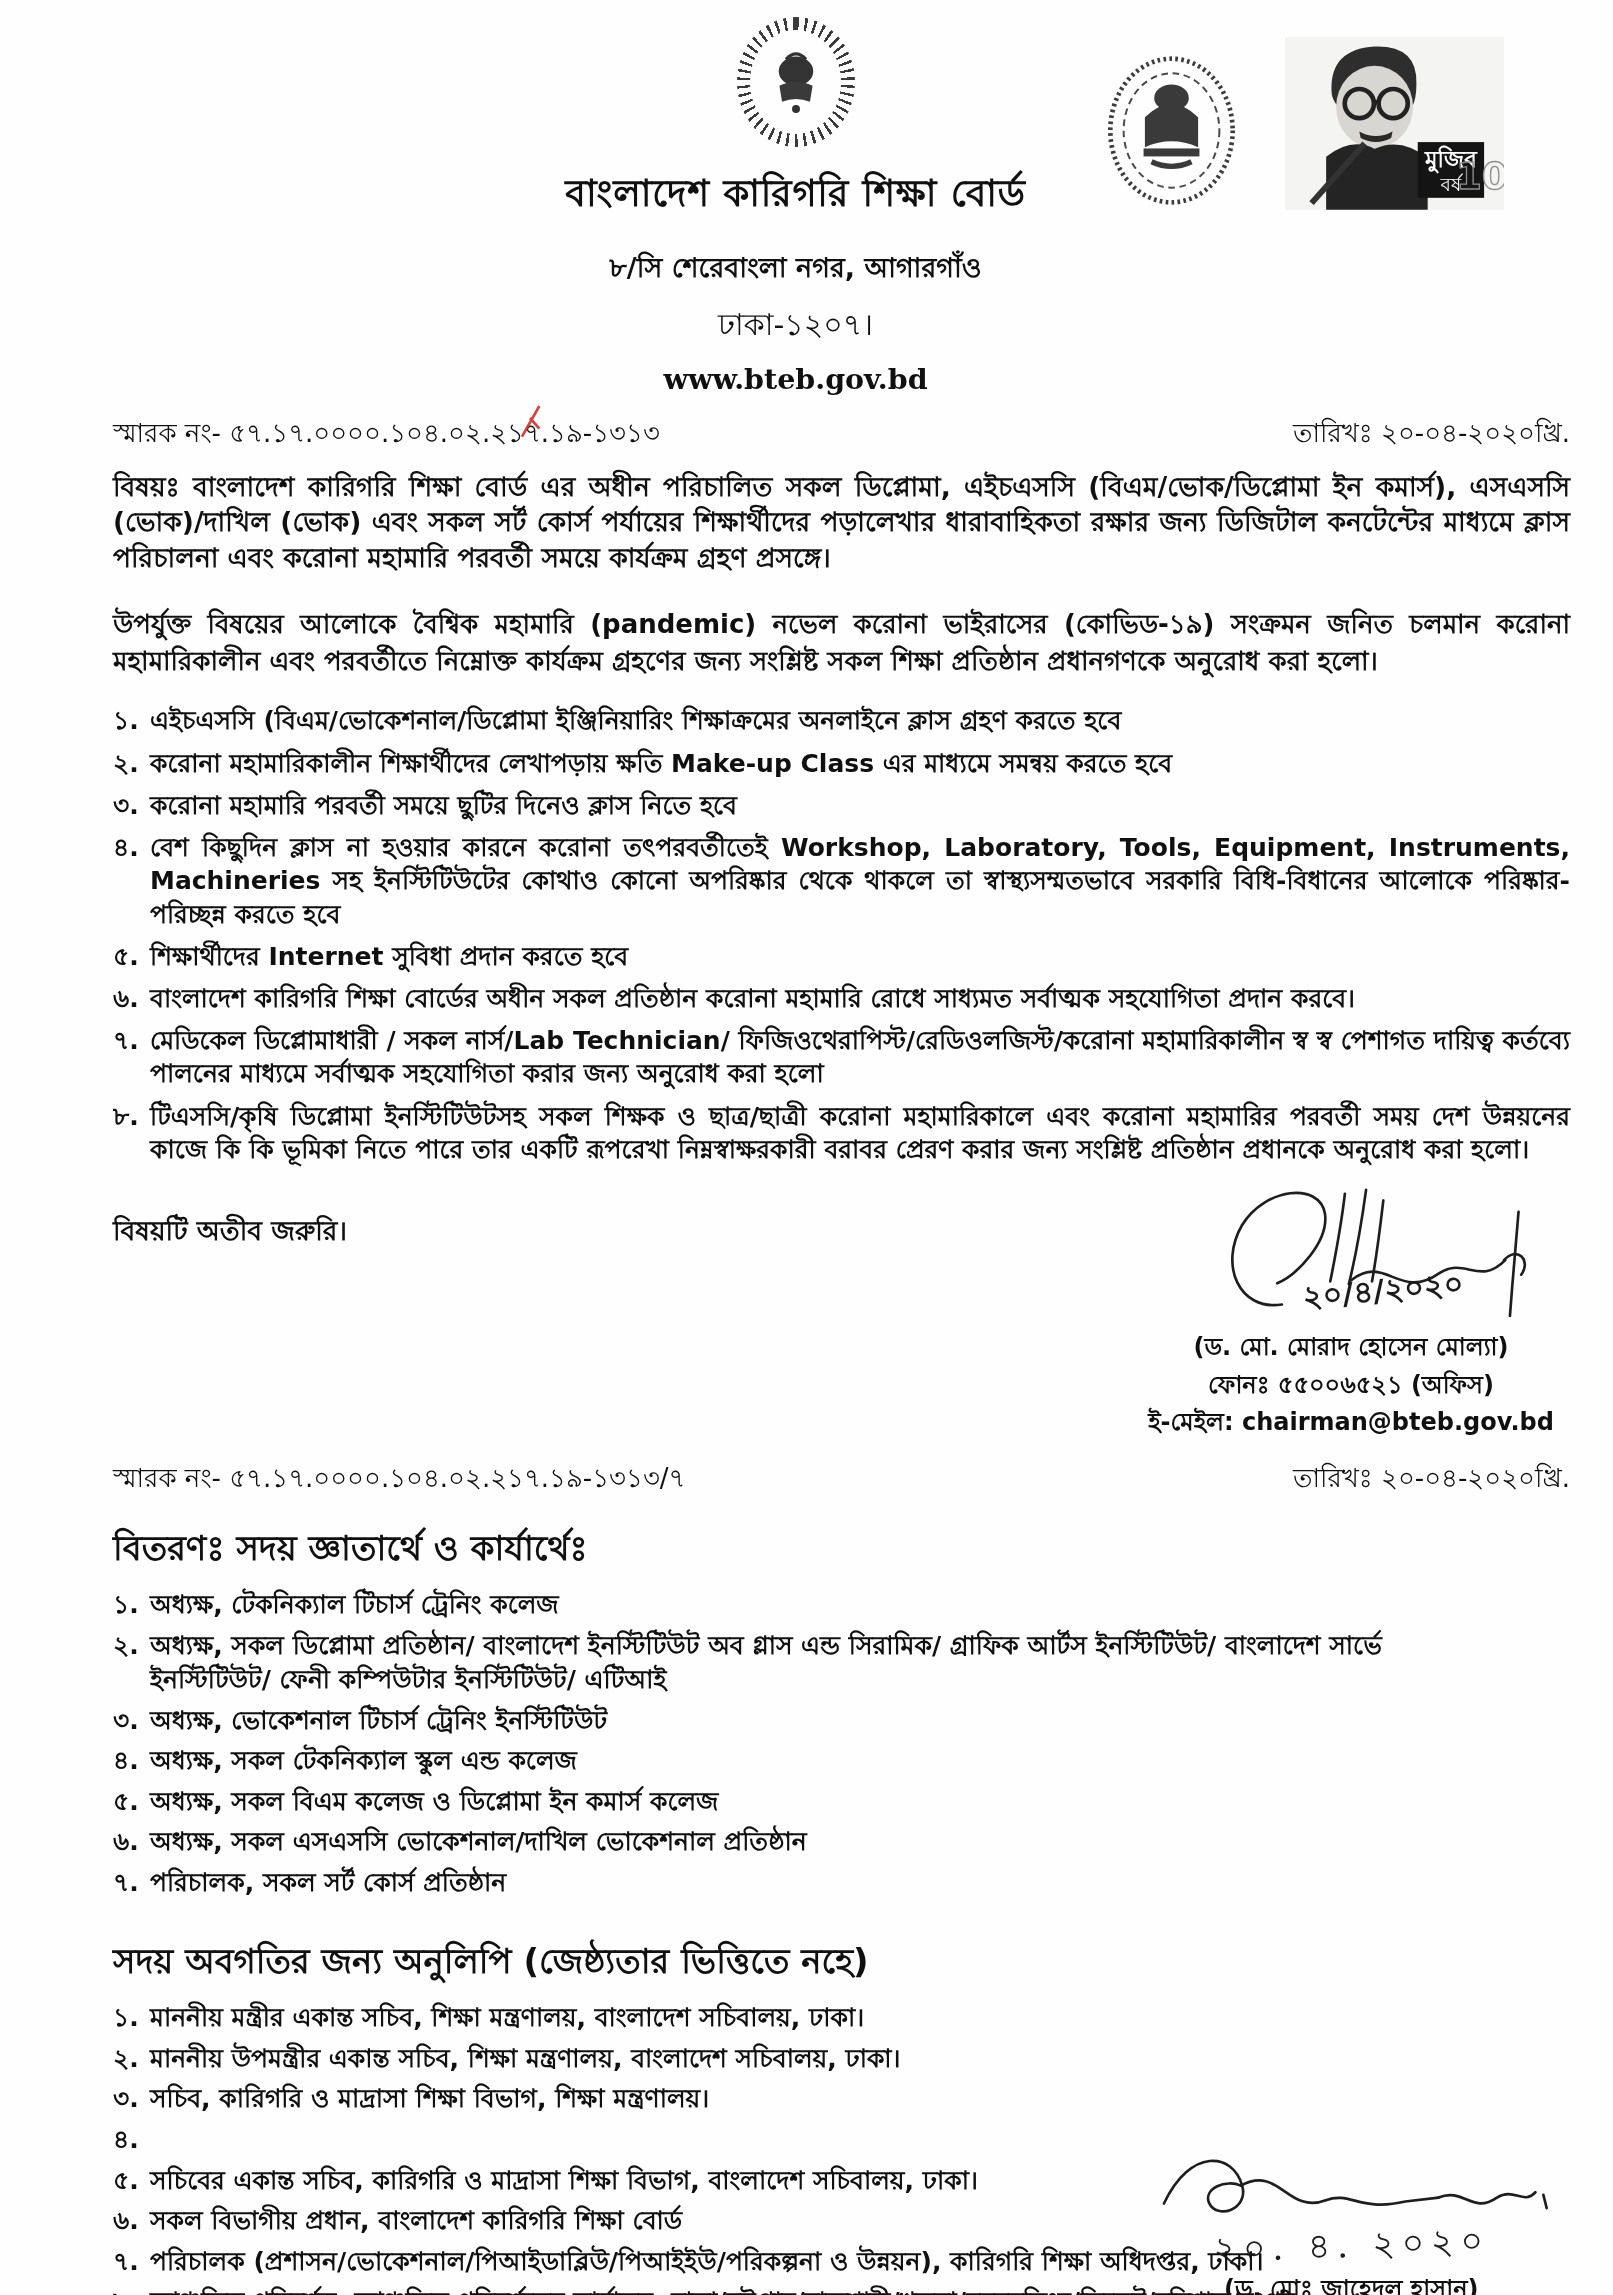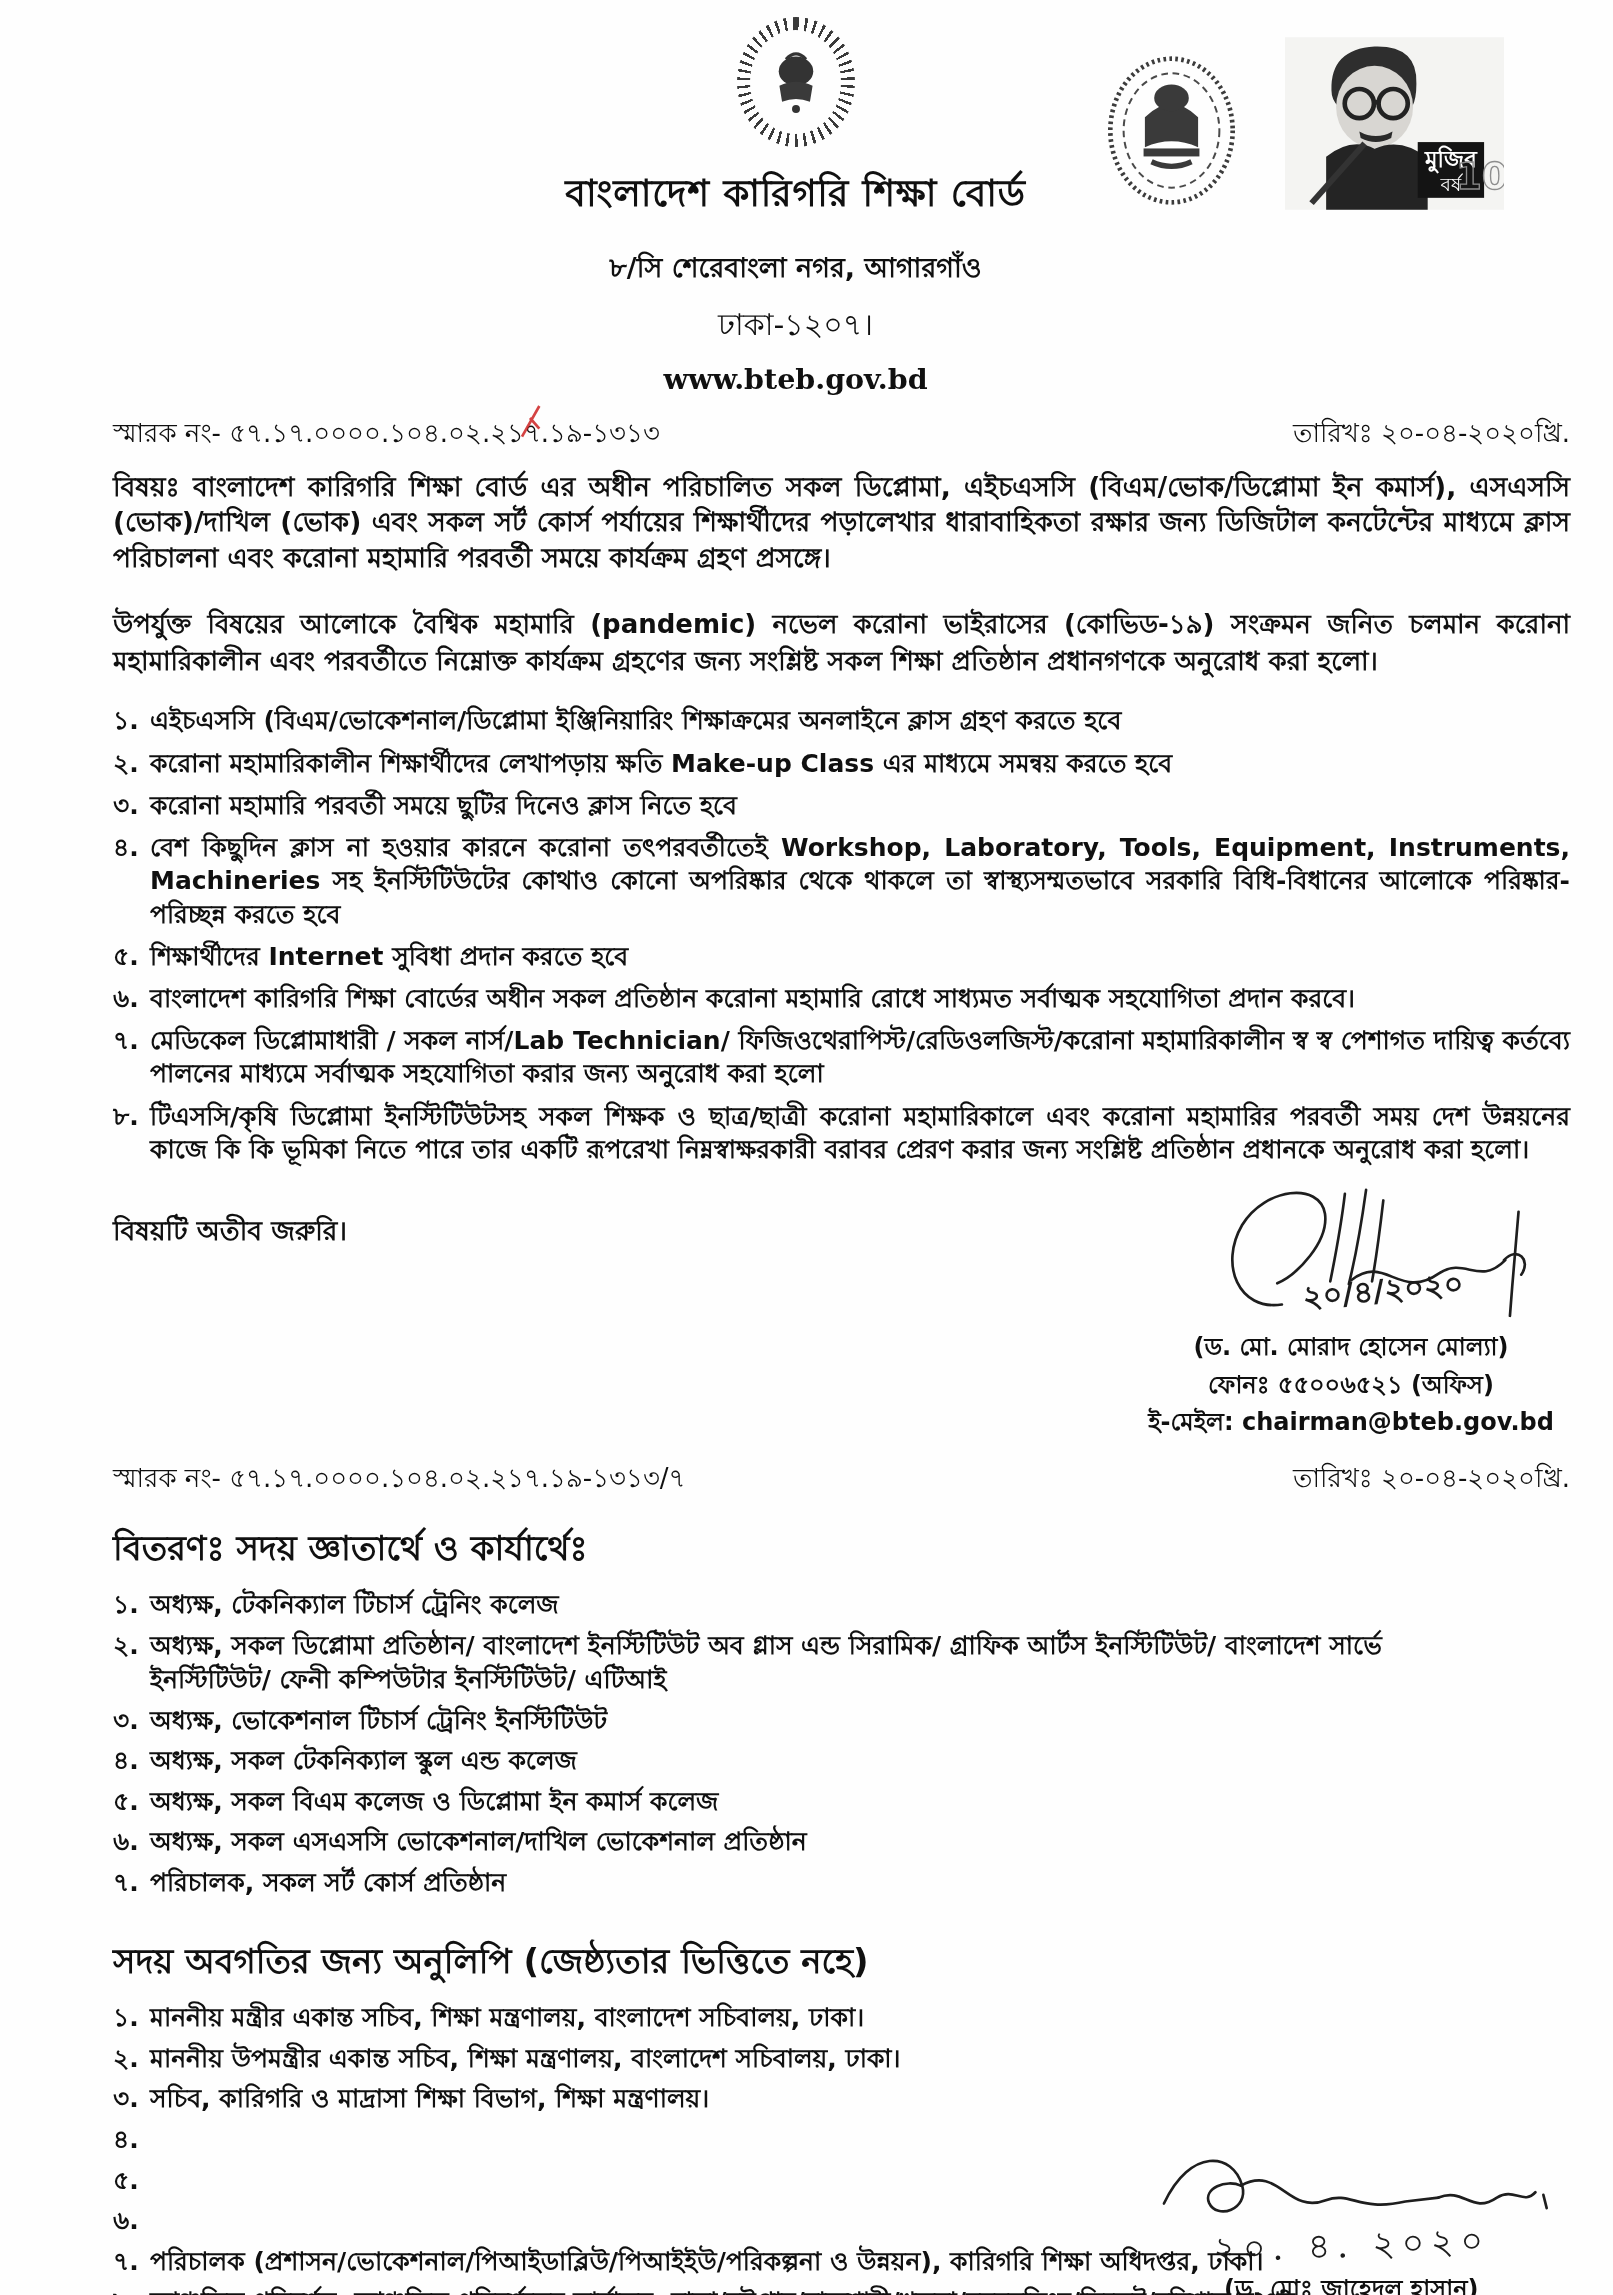--- a/index.html
+++ b/index.html
@@ -223,23 +223,25 @@
       </div>
       <div class="litem">
         <span class="lnum">৩.</span>
         <span class="ltext">সচিব, কারিগরি ও মাদ্রাসা শিক্ষা বিভাগ, শিক্ষা মন্ত্রণালয়।</span>
       </div>
       <div class="litem">
         <span class="lnum">৪.</span>
       </div>
       <div class="litem">
         <span class="lnum">৫.</span>
+        <span class="ltext">সচিবের একান্ত সচিব, কারিগরি ও মাদ্রাসা শিক্ষা বিভাগ, বাংলাদেশ সচিবালয়, ঢাকা।</span>
       </div>
       <div class="litem">
         <span class="lnum">৬.</span>
+        <span class="ltext">সকল বিভাগীয় প্রধান, বাংলাদেশ কারিগরি শিক্ষা বোর্ড</span>
       </div>
       <div class="litem">
         <span class="lnum">৭.</span>
         <span class="ltext">পরিচালক (প্রশাসন/ভোকেশনাল/পিআইডাব্লিউ/পিআইইউ/পরিকল্পনা ও উন্নয়ন), কারিগরি শিক্ষা অধিদপ্তর, ঢাকা।</span>
       </div>
       <div class="litem">
         <span class="lnum">৮.</span>
         <span class="ltext">আঞ্চলিক পরিদর্শক, আঞ্চলিক পরিদর্শকের কার্যালয়, ঢাকা/চট্টগ্রাম/রাজশাহী/খুলনা/ময়মনসিংহ/সিলেট/বরিশাল/রংপুর</span>
       </div>
 

